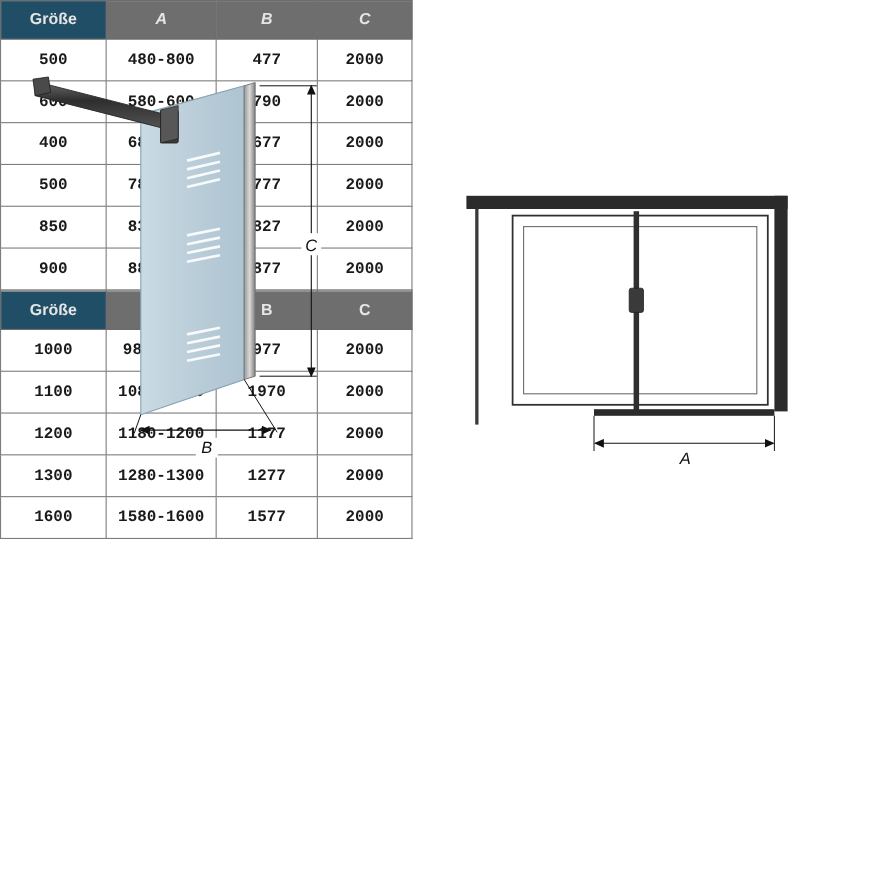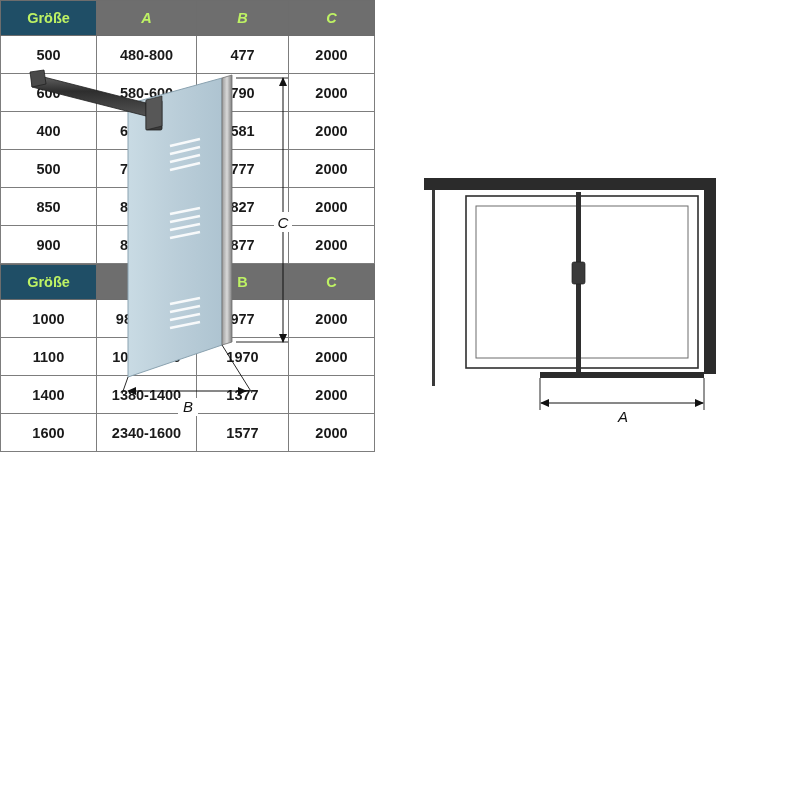--- a/index.html
+++ b/index.html
@@ -32,33 +32,34 @@
   table.spec th, table.spec td {
     border: 1px solid #7d7d7d;
     text-align: center;
     font-size: 14.5px;
     color: #1a1a1a;
     height: 37px;
     padding: 0;
     font-weight: bold;
   }
   table.spec thead th {
-    color: #bef264;
+    color: #e5e5e5;
     font-size: 14.5px;
     height: 34px;
     border: 1px solid #6d6d6d;
   }
   table.spec thead th.dark {
     background: #1f4e66;
   }
   table.spec thead th.grey {
     background: #6e6e6e;
   }
   table.spec tbody td {
     background: #ffffff;
+    font-family: Liberation Mono, monospace;
   }
   
   #table-left thead th.grey {
     font-style: italic;
   }
   #table-left {
     left: 8px;
     top: 466px;
   }
   #table-right {
@@ -204,21 +205,21 @@
       </tr>
       <tr>
         <td>600</td>
         <td>580-600</td>
         <td>790</td>
         <td>2000</td>
       </tr>
       <tr>
         <td>400</td>
         <td>680-700</td>
-        <td>581</td>
+        <td>677</td>
         <td>2000</td>
       </tr>
       <tr>
         <td>500</td>
         <td>780-800</td>
         <td>777</td>
         <td>2000</td>
       </tr>
       <tr>
         <td>850</td>
@@ -257,27 +258,33 @@
         <td>977</td>
         <td>2000</td>
       </tr>
       <tr>
         <td>1100</td>
         <td>1080-1100</td>
         <td>1970</td>
         <td>2000</td>
       </tr>
       <tr>
-        <td>1400</td>
-        <td>1380-1400</td>
-        <td>1377</td>
+        <td>1200</td>
+        <td>1180-1200</td>
+        <td>1177</td>
+        <td>2000</td>
+      </tr>
+      <tr>
+        <td>1300</td>
+        <td>1280-1300</td>
+        <td>1277</td>
         <td>2000</td>
       </tr>
       <tr>
         <td>1600</td>
-        <td>2340-1600</td>
+        <td>1580-1600</td>
         <td>1577</td>
         <td>2000</td>
       </tr>
     </tbody>
   </table>
 
 </div>
 
 </body></html>

